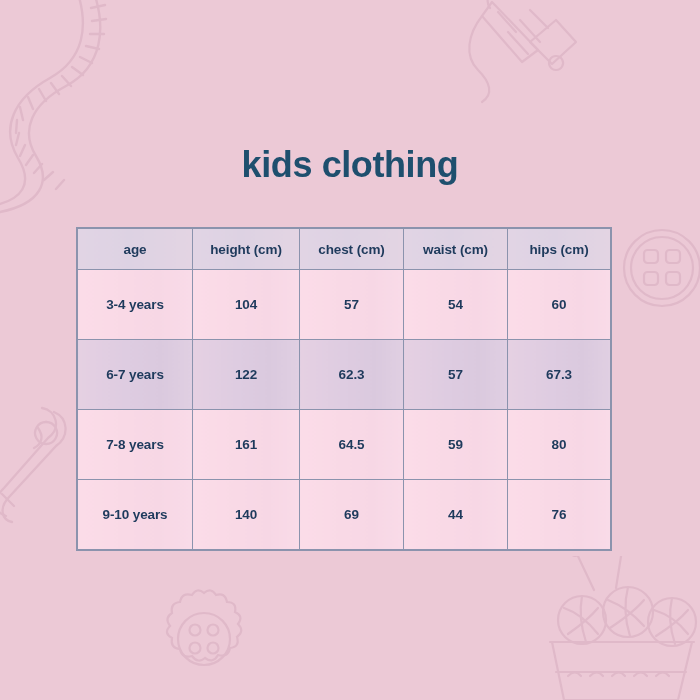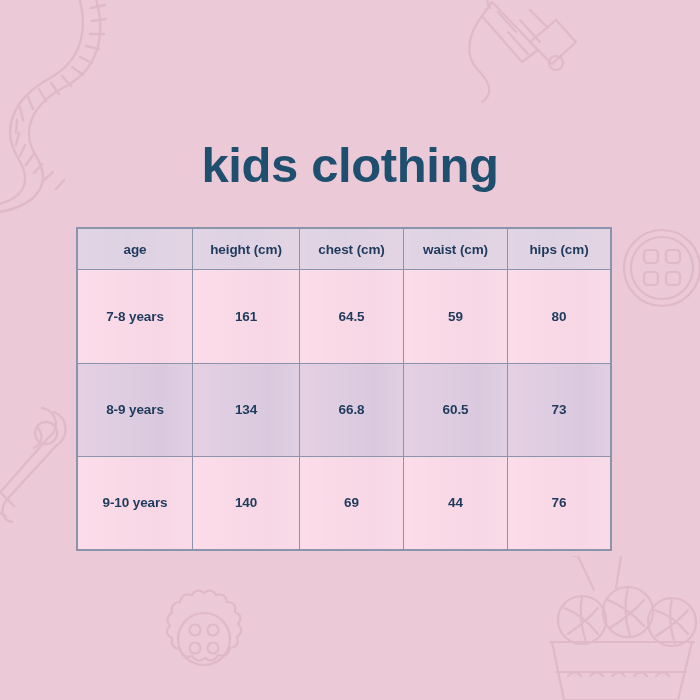--- a/index.html
+++ b/index.html
@@ -34,21 +34,21 @@
     position: absolute;
   }
 
   
   #title {
     position: absolute;
     top: 139px;
     left: 0;
     width: 700px;
     text-align: center;
-    font-size: 49px;
+    font-size: 36px;
     font-weight: 700;
     letter-spacing: -0.4px;
     color: #1e4f6e;
     line-height: 52px;
   }
 
   
   #table-wrap {
     position: absolute;
     left: 77px;
@@ -196,32 +196,39 @@
         <tr>
           <th class="age-cell">age</th>
           <th>height (cm)</th>
           <th>chest (cm)</th>
           <th>waist (cm)</th>
           <th>hips (cm)</th>
         </tr>
       </thead>
       <tbody>
         <tr class="row-light">
+          <td class="age-cell">3-4 years</td>
+          <td>104</td>
+          <td>57</td>
+          <td>54</td>
+          <td>60</td>
+        </tr>
+        <tr class="row-dark">
+          <td class="age-cell">6-7 years</td>
+          <td>122</td>
+          <td>62.3</td>
+          <td>57</td>
+          <td>67.3</td>
+        </tr>
+        <tr class="row-light">
           <td class="age-cell">7-8 years</td>
           <td>161</td>
           <td>64.5</td>
           <td>59</td>
           <td>80</td>
-        </tr>
-        <tr class="row-dark">
-          <td class="age-cell">8-9 years</td>
-          <td>134</td>
-          <td>66.8</td>
-          <td>60.5</td>
-          <td>73</td>
         </tr>
         <tr class="row-light">
           <td class="age-cell">9-10 years</td>
           <td>140</td>
           <td>69</td>
           <td>44</td>
           <td>76</td>
         </tr>
       </tbody>
     </table>

